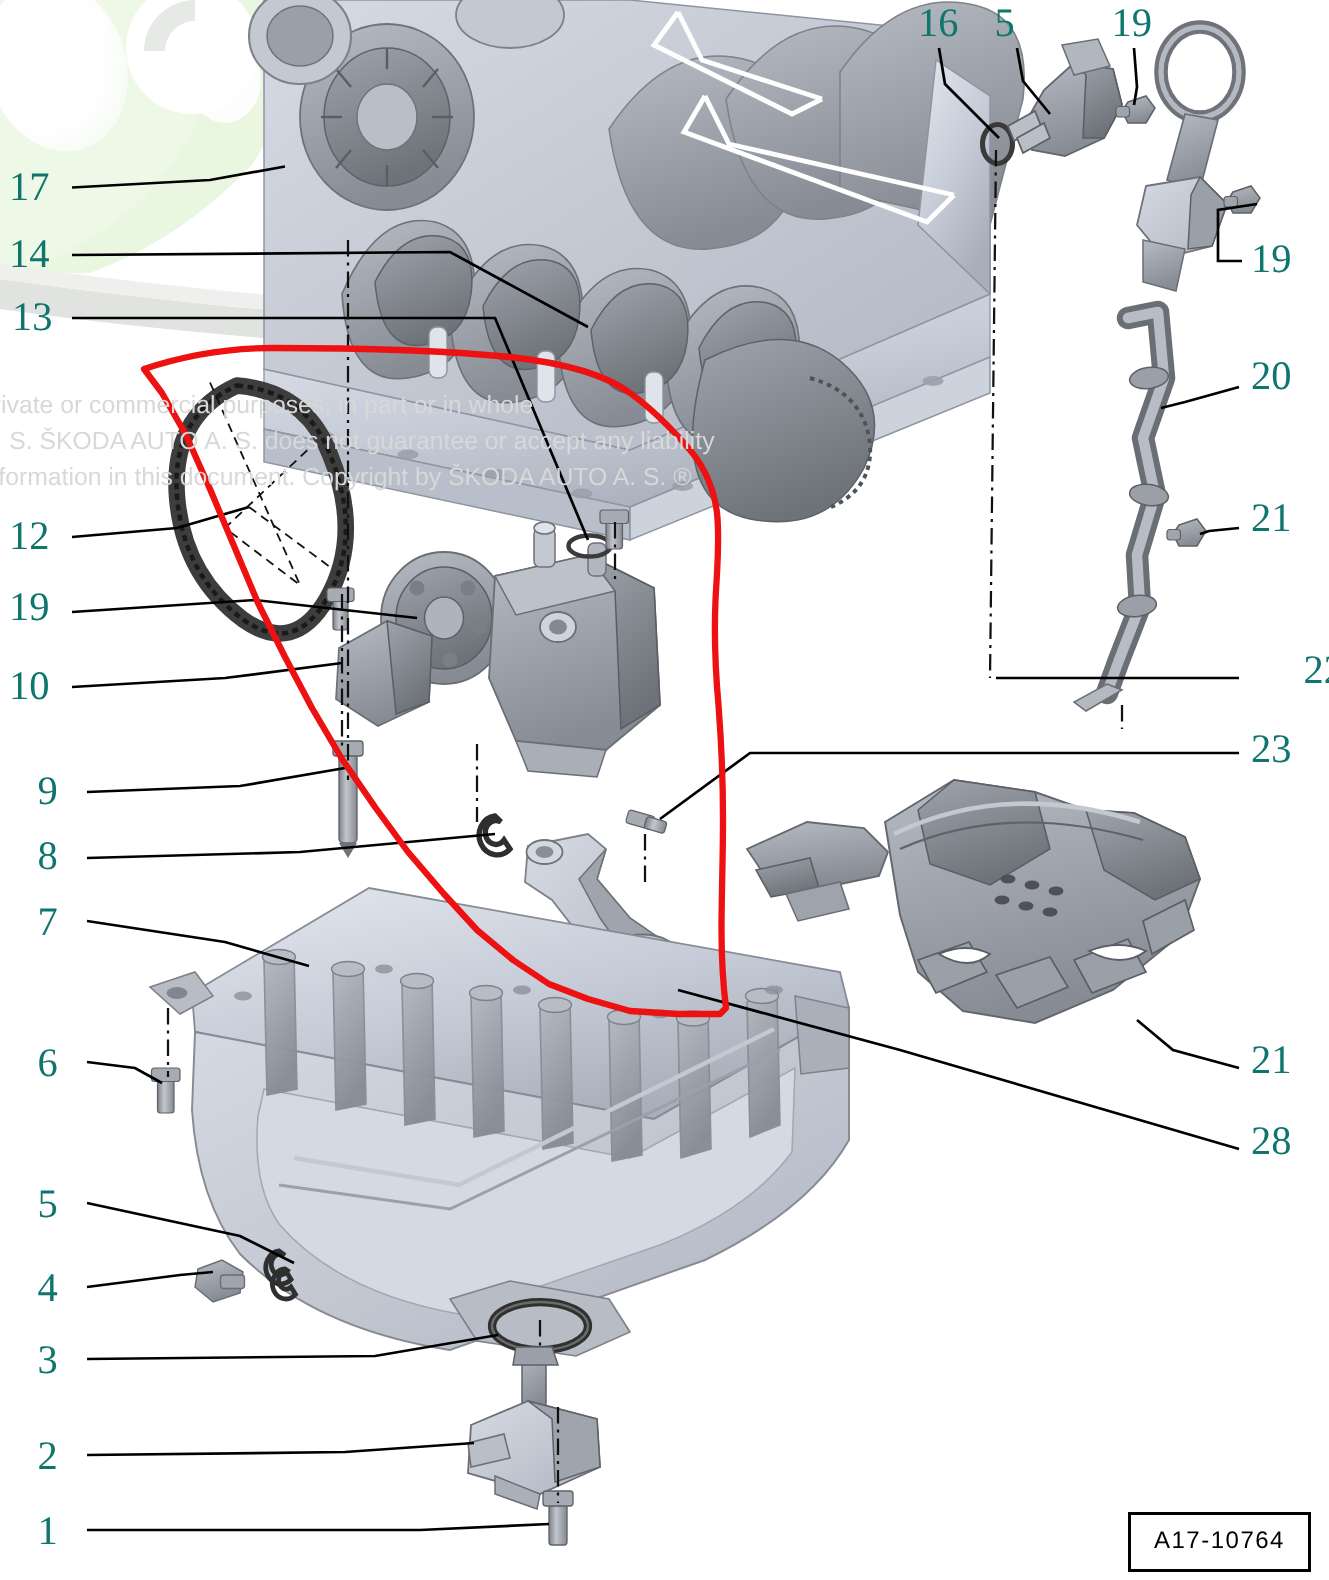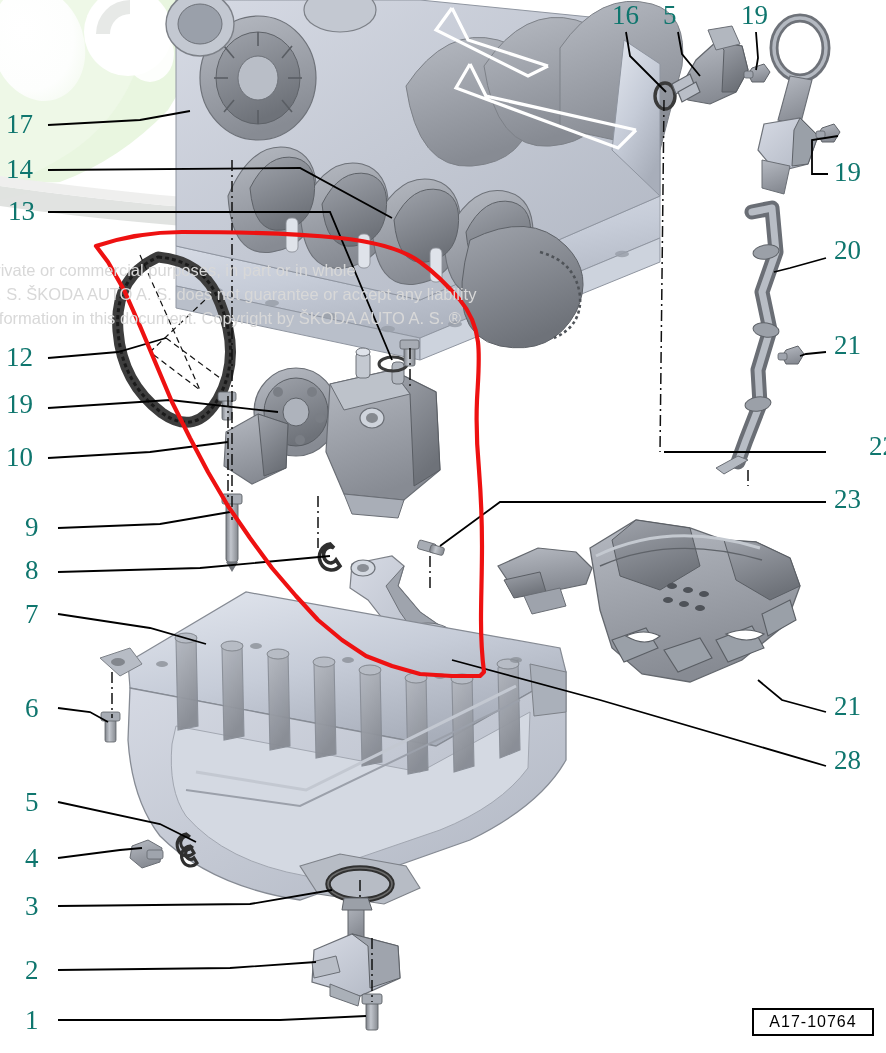--- a/index.html
+++ b/index.html
@@ -14,21 +14,21 @@
     font-weight:400;
     color:#0f766e;
     line-height:1;
     white-space:nowrap;
     user-select:none;
   }
   .callout.r{text-align:right;}
   #partcode{
     position:absolute;
     left:752px;top:1008px;
-    width:122px;height:28px;
+    width:122px;height:40px;
     border:2px solid #000;
     background:#fff;
     font-family:"Liberation Sans",sans-serif;
     font-size:16px;
     letter-spacing:1px;
     color:#000;
     display:flex;align-items:center;justify-content:center;
     box-sizing:border-box;
   }
   #wmark{

